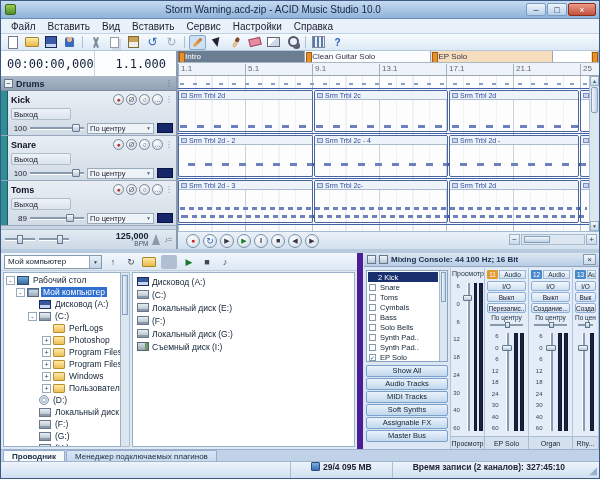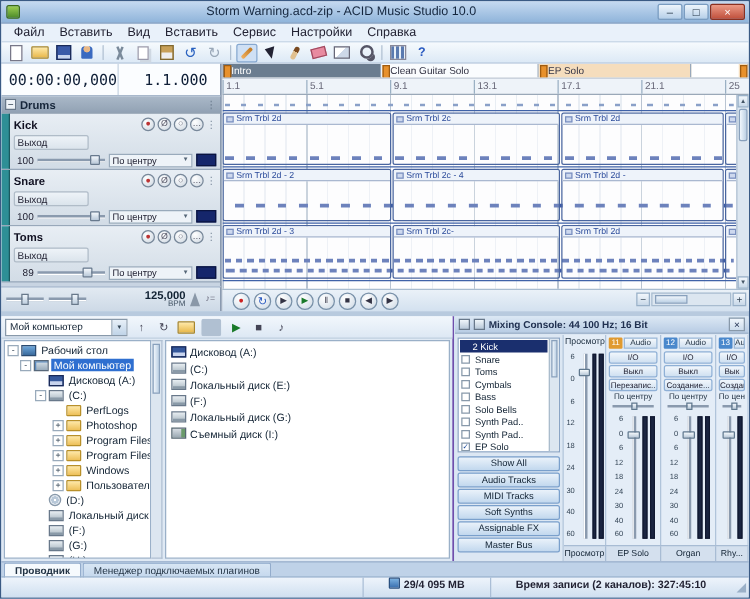--- a/index.html
+++ b/index.html
@@ -152,21 +152,21 @@
   .t-rec{color:#c22;} .t-loop{color:#2a5ac0;font-size:9px;} .t-play{color:#1a7a2a;}
   .tzoom{position:absolute;right:2px;top:2px;display:flex;align-items:center;gap:1px;}
   .zbox{width:11px;height:11px;background:linear-gradient(#f2f7fc,#c8d8e8);border:1px solid #98b0c8;
         font-size:8px;line-height:9px;text-align:center;color:#345;}
   .zscroll{width:64px;height:11px;background:#dce6f0;border:1px solid #a8bcd0;position:relative;}
   .zscroll .thumb{position:absolute;left:2px;top:1px;width:26px;height:7px;border:1px solid #88a0bc;
                   background:linear-gradient(#f0f6fc,#bcd0e4);}
 
   
   .splitter-h{position:absolute;top:248px;left:0;right:0;height:4px;background:#b8cade;}
-  .explorer{position:absolute;top:252px;left:0;width:362px;height:196px;background:#dfe9f4;border-right:1px solid #4c1d95;}
+  .explorer{position:absolute;top:252px;left:0;width:362px;height:196px;background:#dfe9f4;border-right:6px solid #4c1d95;}
   .exp-toolbar{height:18px;display:flex;align-items:center;gap:3px;padding:1px 3px;
                background:linear-gradient(#f2f7fc,#dde8f4);border-bottom:1px solid #c0d0e0;}
   .combo{width:98px;height:14px;background:#fff;border:1px solid #8899aa;display:flex;align-items:center;
          font-size:8px;color:#123;padding-left:3px;}
   .combo .dd{margin-left:auto;width:12px;height:100%;background:linear-gradient(#e8f0f8,#c0d4e8);
              border-left:1px solid #99aabb;font-size:5px;text-align:center;line-height:12px;color:#345;}
   .exp-btns{display:flex;align-items:center;gap:2px;}
   .ebtn{width:16px;height:14px;display:flex;align-items:center;justify-content:center;font-size:9px;color:#445;
         border-radius:2px;border:1px solid transparent;}
   .e-play{color:#1a7a2a;}

